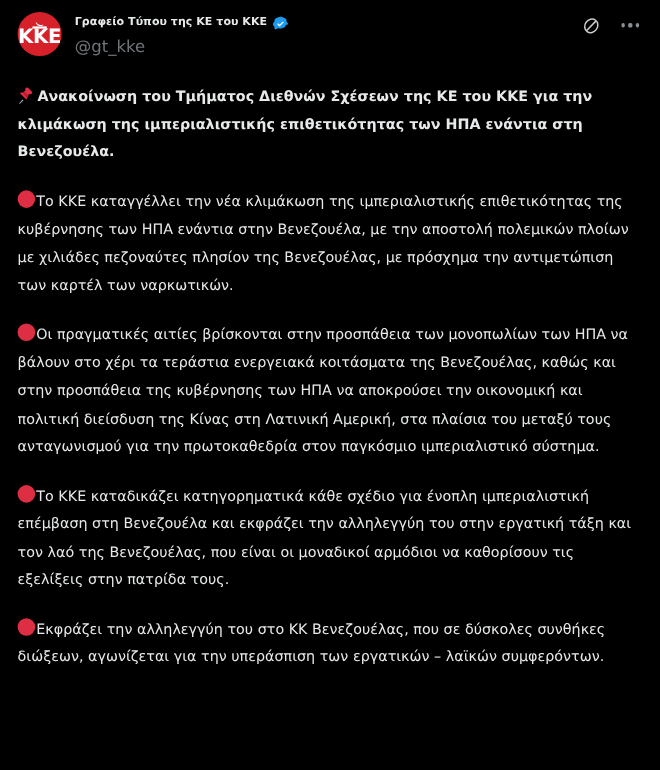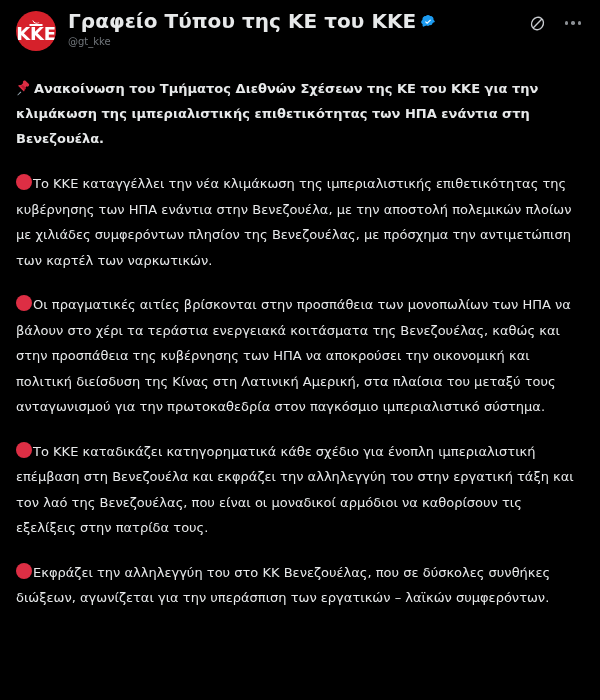--- a/index.html
+++ b/index.html
@@ -95,35 +95,35 @@
     justify-content: flex-start;
     padding-top: 1px;
   }
   .name-row {
     display: flex;
     align-items: center;
     gap: 4px;
     line-height: 20px;
   }
   .display-name {
-    font-size: 20px;
+    font-size: 10px;
     font-weight: 700;
     color: #e7e9ea;
     letter-spacing: 0.05px;
     white-space: nowrap;
   }
   .verified-badge {
     width: 16px;
     height: 16px;
     display: inline-block;
     flex: 0 0 16px;
     margin-top: 1px;
   }
   .handle {
-    font-size: 10px;
+    font-size: 15px;
     color: #71767b;
     line-height: 20px;
     margin-top: 1px;
   }
 
   .header-actions {
     position: absolute;
     right: 0;
     top: 2px;
     display: flex;
@@ -240,21 +240,21 @@
       <span class="emoji emoji-pin">
         <svg viewBox="0 0 36 36" width="17" height="17" aria-hidden="true">
           <path fill="#99aab5" d="M9.5 26.5 3.2 33.4c-.3.4-.2.9.1 1.2.3.3.8.3 1.1 0l6.9-6.3z"></path>
           <path fill="#dd2e44" d="M20.6 4.1c-1.4-1.4-3.3-1.3-4.3-.3l-1 1c-1 1-1 2.6 0 3.6l-4.8 4.8c-1.6-.6-4.3-.9-6.2 1l12.4 12.4c1.9-1.9 1.6-4.6 1-6.2l4.8-4.8c1 1 2.6 1 3.6 0l1-1c1-1 1.1-2.9-.3-4.3z"></path>
           <path fill="#be1931" d="M14.6 12.6c-1.2.5-2.6 1.4-3.9 2.7l-.2.2 7.9 7.9.2-.2c1.3-1.3 2.2-2.7 2.7-3.9z"></path>
         </svg>
       </span><span>Ανακοίνωση του Τμήματος Διεθνών Σχέσεων της ΚΕ του ΚΚΕ για την κλιμάκωση της ιμπεριαλιστικής επιθετικότητας των ΗΠΑ ενάντια στη Βενεζουέλα.</span>
     </p>
 
     <p class="para">
-      <span class="emoji emoji-dot"></span><span>Το ΚΚΕ καταγγέλλει την νέα κλιμάκωση της ιμπεριαλιστικής επιθετικότητας της κυβέρνησης των ΗΠΑ ενάντια στην Βενεζουέλα, με την αποστολή πολεμικών πλοίων με χιλιάδες συμφερόντων πλησίον της Βενεζουέλας, με πρόσχημα την αντιμετώπιση των καρτέλ των ναρκωτικών.</span>
+      <span class="emoji emoji-dot"></span><span>Το ΚΚΕ καταγγέλλει την νέα κλιμάκωση της ιμπεριαλιστικής επιθετικότητας της κυβέρνησης των ΗΠΑ ενάντια στην Βενεζουέλα, με την αποστολή πολεμικών πλοίων με χιλιάδες πεζοναύτες πλησίον της Βενεζουέλας, με πρόσχημα την αντιμετώπιση των καρτέλ των ναρκωτικών.</span>
     </p>
 
     <p class="para">
       <span class="emoji emoji-dot"></span><span>Οι πραγματικές αιτίες βρίσκονται στην προσπάθεια των μονοπωλίων των ΗΠΑ να βάλουν στο χέρι τα τεράστια ενεργειακά κοιτάσματα της Βενεζουέλας, καθώς και στην προσπάθεια της κυβέρνησης των ΗΠΑ να αποκρούσει την οικονομική και πολιτική διείσδυση της Κίνας στη Λατινική Αμερική, στα πλαίσια του μεταξύ τους ανταγωνισμού για την πρωτοκαθεδρία στον παγκόσμιο ιμπεριαλιστικό σύστημα.</span>
     </p>
 
     <p class="para">
       <span class="emoji emoji-dot"></span><span>Το ΚΚΕ καταδικάζει κατηγορηματικά κάθε σχέδιο για ένοπλη ιμπεριαλιστική επέμβαση στη Βενεζουέλα και εκφράζει την αλληλεγγύη του στην εργατική τάξη και τον λαό της Βενεζουέλας, που είναι οι μοναδικοί αρμόδιοι να καθορίσουν τις εξελίξεις στην πατρίδα τους.</span>
     </p>
 

